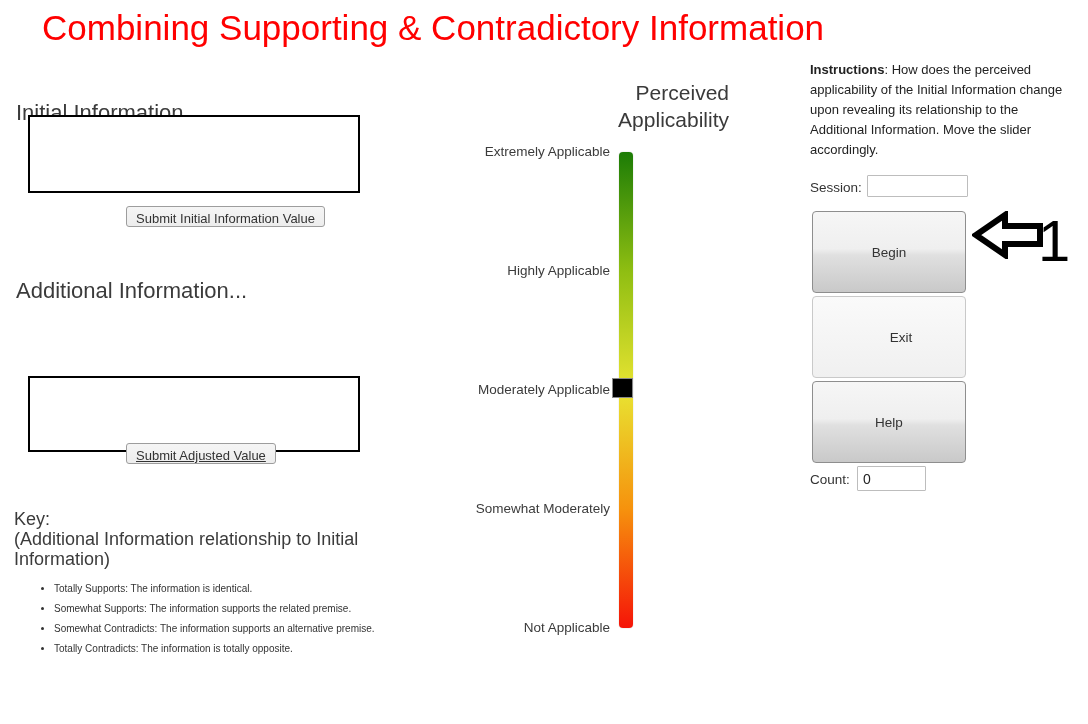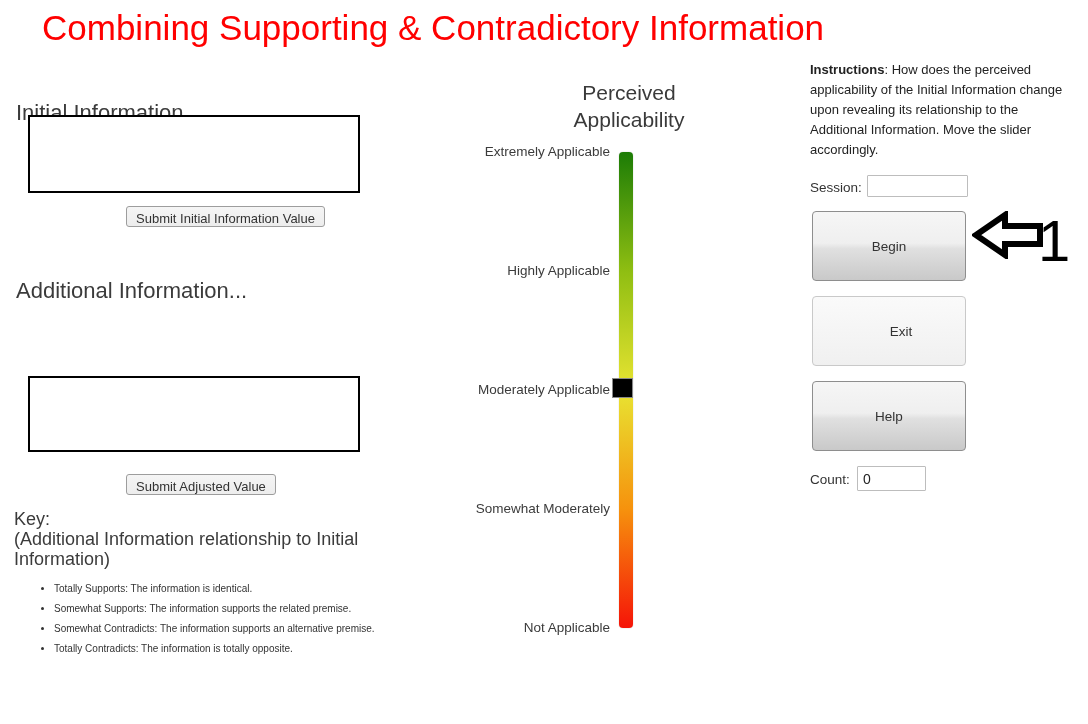--- a/index.html
+++ b/index.html
@@ -57,39 +57,39 @@
     font-size: 13px;
     color: #333;
     background: linear-gradient(to bottom, #f5f5f5, #ededed);
     border: 1px solid #9d9d9d;
     border-radius: 3px;
     height: 21px;
     padding: 4px 9px;
     cursor: pointer;
   }
   #submit-initial-btn { left: 126px; top: 206px; }
-  #submit-adjusted-btn { left: 126px; top: 474px; }
+  #submit-adjusted-btn { left: 126px; top: 443px; text-decoration: underline; }
 
   .key-block { position: absolute; left: 14px; top: 509px; width: 420px; }
   .key-heading { font-size: 18px; color: #3b3b3b; line-height: 20px; }
   .key-subheading { font-size: 18px; color: #3b3b3b; line-height: 20px; width: 400px; }
   .key-list { margin: 10px 0 0 0; padding-left: 40px; width: 420px; }
   .key-list li {
     font-size: 10px;
     color: #333333;
     line-height: 20px;
   }
 
   
   .slider-heading {
     position: absolute;
     left: 529px;
     top: 79px;
     width: 200px;
-    text-align: center;
+    text-align: right;
     font-size: 21px;
     line-height: 27px;
     color: #3a3a3a;
   }
   .slider-bar {
     position: absolute;
     left: 619px;
     top: 152px;
     width: 14px;
     height: 476px;
@@ -152,21 +152,21 @@
     padding: 0 5px;
     outline: none;
   }
   #session-input { left: 867px; top: 175px; width: 101px; height: 22px; }
   #count-input  { left: 857px; top: 466px; width: 69px;  height: 25px; }
 
   .big-btn {
     position: absolute;
     left: 812px;
     width: 154px;
-    height: 70px;
+    height: 82px;
     font-family: "Liberation Sans", sans-serif;
     font-size: 13.5px;
     color: #333333;
     border-radius: 4px;
     cursor: pointer;
   }
   .big-btn.raised {
     background: linear-gradient(to bottom, #f6f6f6 0%, #efefef 46%, #e0e0e0 54%, #c9c9c9 100%);
     border: 1px solid #8e8e8e;
   }

